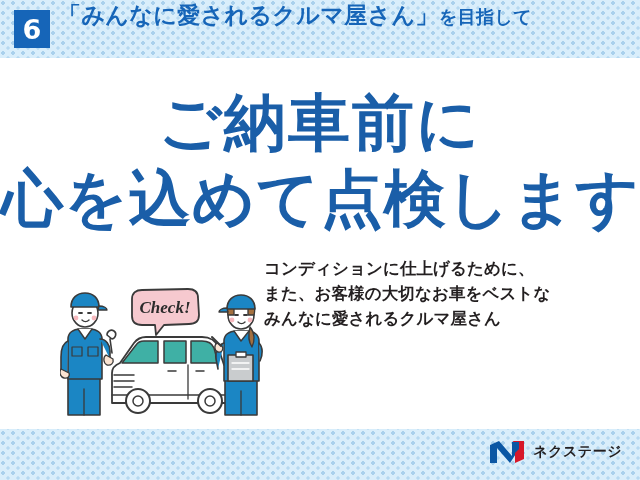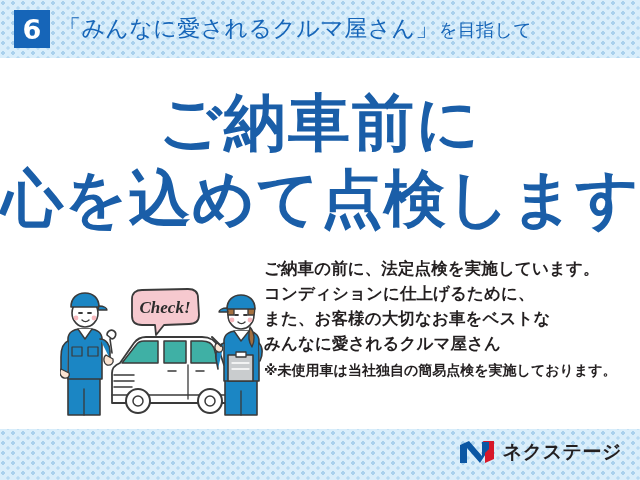--- a/index.html
+++ b/index.html
@@ -27,24 +27,24 @@
     position:absolute;left:14px;top:10px;width:36px;height:38px;
     background:#1665b8;
     display:flex;align-items:center;justify-content:center;
   }
   #badge span{
     color:#ffffff;font-size:27px;font-weight:bold;line-height:1;
     font-family:"DejaVu Sans",sans-serif;
     letter-spacing:0;
   }
   #header-title{
-    position:absolute;left:58px;top:13px;
+    position:absolute;left:58px;top:0;
     white-space:nowrap;
     color:#1665b8;
-    font-weight:normal;
+    font-weight:bold;
   }
   #header-title .q{font-size:23px;letter-spacing:0.4px;}
   #header-title .t{font-size:18px;letter-spacing:0.4px;}
 
   
   #panel{
     position:absolute;left:0;top:58px;width:640px;height:371px;
     background:#ffffff;
   }
 
@@ -76,21 +76,21 @@
 
   
   #footer{
     position:absolute;left:0;top:429px;width:640px;height:51px;
   }
   #logo{
     position:absolute;right:18px;top:8px;height:30px;
     display:flex;align-items:center;gap:7px;
   }
   #logo-text{
-    color:#231f20;font-size:19px;font-weight:bold;letter-spacing:0.5px;
+    color:#231f20;font-size:14px;font-weight:bold;letter-spacing:0.5px;
     white-space:nowrap;
   }
 </style>
 </head>
 <body>
 
 <div id="page">
 
   <div id="header">
     <div id="badge">
@@ -100,25 +100,23 @@
       <span class="q">「みんなに愛されるクルマ屋さん」</span><span class="t">を目指して</span>
     </div>
   </div>
 
   <div id="panel">
 
     <div id="heading1">ご納車前に</div>
     <div id="heading2">心を込めて点検します</div>
 
     <div id="body-copy">
-      <div class="line">ご納車の前に、法定点検を実施しています。</div>
       <div class="line">コンディションに仕上げるために、</div>
       <div class="line">また、お客様の大切なお車をベストな</div>
       <div class="line">みんなに愛されるクルマ屋さん</div>
-      <div class="line note">※未使用車は当社独自の簡易点検を実施しております。</div>
     </div>
 
     <div id="illus">
       <svg viewBox="0 0 205 140" width="205" height="140">
         <g fill="none" stroke="#3a3a3a" stroke-width="1.5" stroke-linecap="round" stroke-linejoin="round">
 
           <g>
             <path d="M52 126 L52 96 C52 92 55 88 60 86 L74 66 C77 62 81 60 86 60 L142 60 C150 60 156 64 158 70 L164 88 C168 90 170 93 170 97 L170 126 Z" fill="#ffffff" stroke="#3a3a3a" stroke-width="1.8"></path>
 
             <path d="M62 86 L76 68 C78 65 80 64 84 64 L98 64 L98 86 Z" fill="#3fb0a5" stroke="#3a3a3a" stroke-width="1.5"></path>

